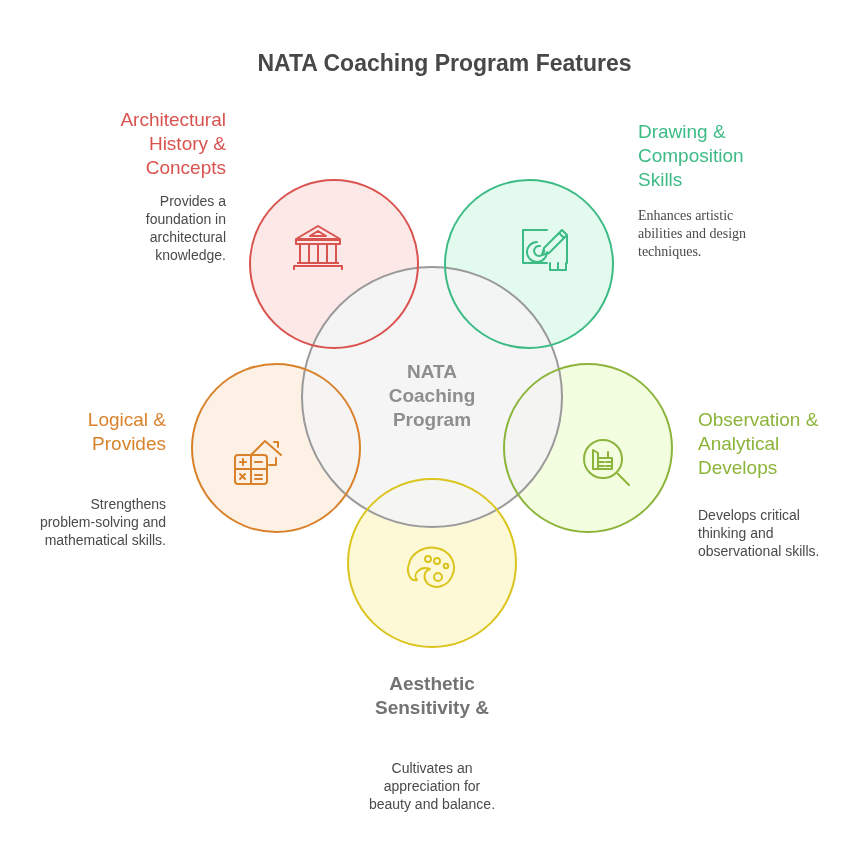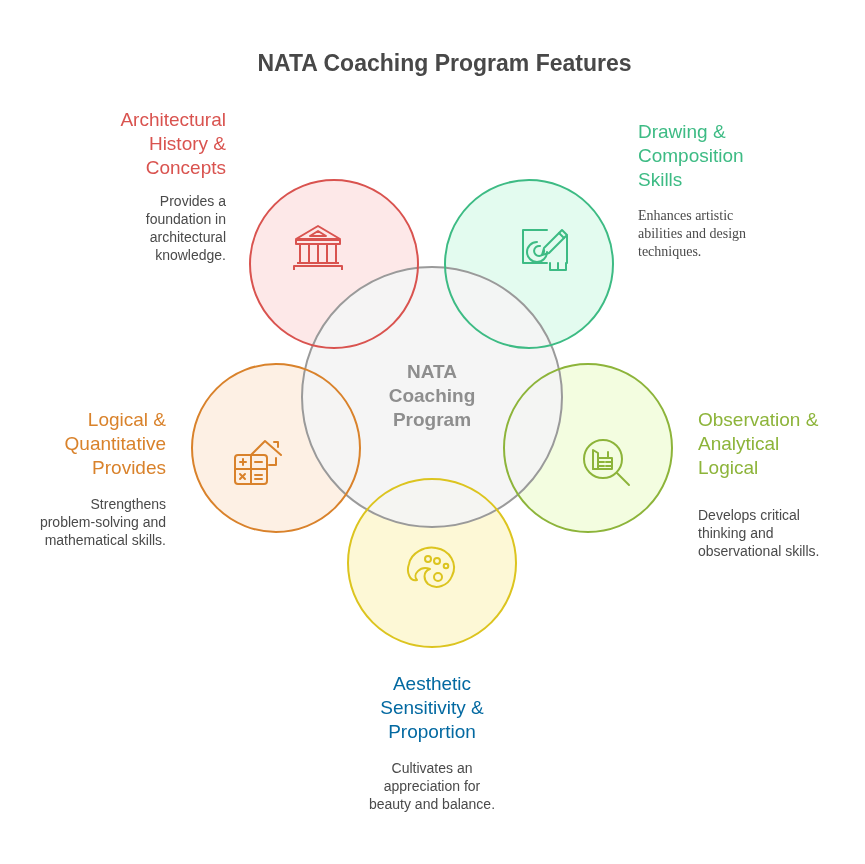--- a/index.html
+++ b/index.html
@@ -122,42 +122,40 @@
   <div>Skills</div>
 </div>
 <div class="desc left" style="left:638px; width:200px; top:207px;font-family:Liberation Serif, serif;">
   <div>Enhances artistic</div>
   <div>abilities and design</div>
   <div>techniques.</div>
 </div>
 
 <div class="label right" style="left:10px; width:156px; top:408px; color:#d9822b;">
   <div>Logical &amp;</div>
-  <div>Quantitative</div>
   <div>Provides</div>
 </div>
 <div class="desc right" style="left:10px; width:156px; top:495px;">
   <div>Strengthens</div>
   <div>problem-solving and</div>
   <div>mathematical skills.</div>
 </div>
 
 <div class="label left" style="left:698px; width:160px; top:408px; color:#8db43a;">
   <div>Observation &amp;</div>
   <div>Analytical</div>
-  <div>Logical</div>
+  <div>Develops</div>
 </div>
 <div class="desc left" style="left:698px; width:160px; top:495px;margin-top:11px;">
   <div>Develops critical</div>
   <div>thinking and</div>
   <div>observational skills.</div>
 </div>
 
-<div class="label center" style="left:332px; width:200px; top:672px; color:#0369a1;">
+<div class="label center" style="left:332px; width:200px; top:672px; color:#737373;font-weight:bold;">
   <div>Aesthetic</div>
   <div>Sensitivity &amp;</div>
-  <div>Proportion</div>
 </div>
 <div class="desc center" style="left:332px; width:200px; top:759px;">
   <div>Cultivates an</div>
   <div>appreciation for</div>
   <div>beauty and balance.</div>
 </div>
 
 </body></html>

